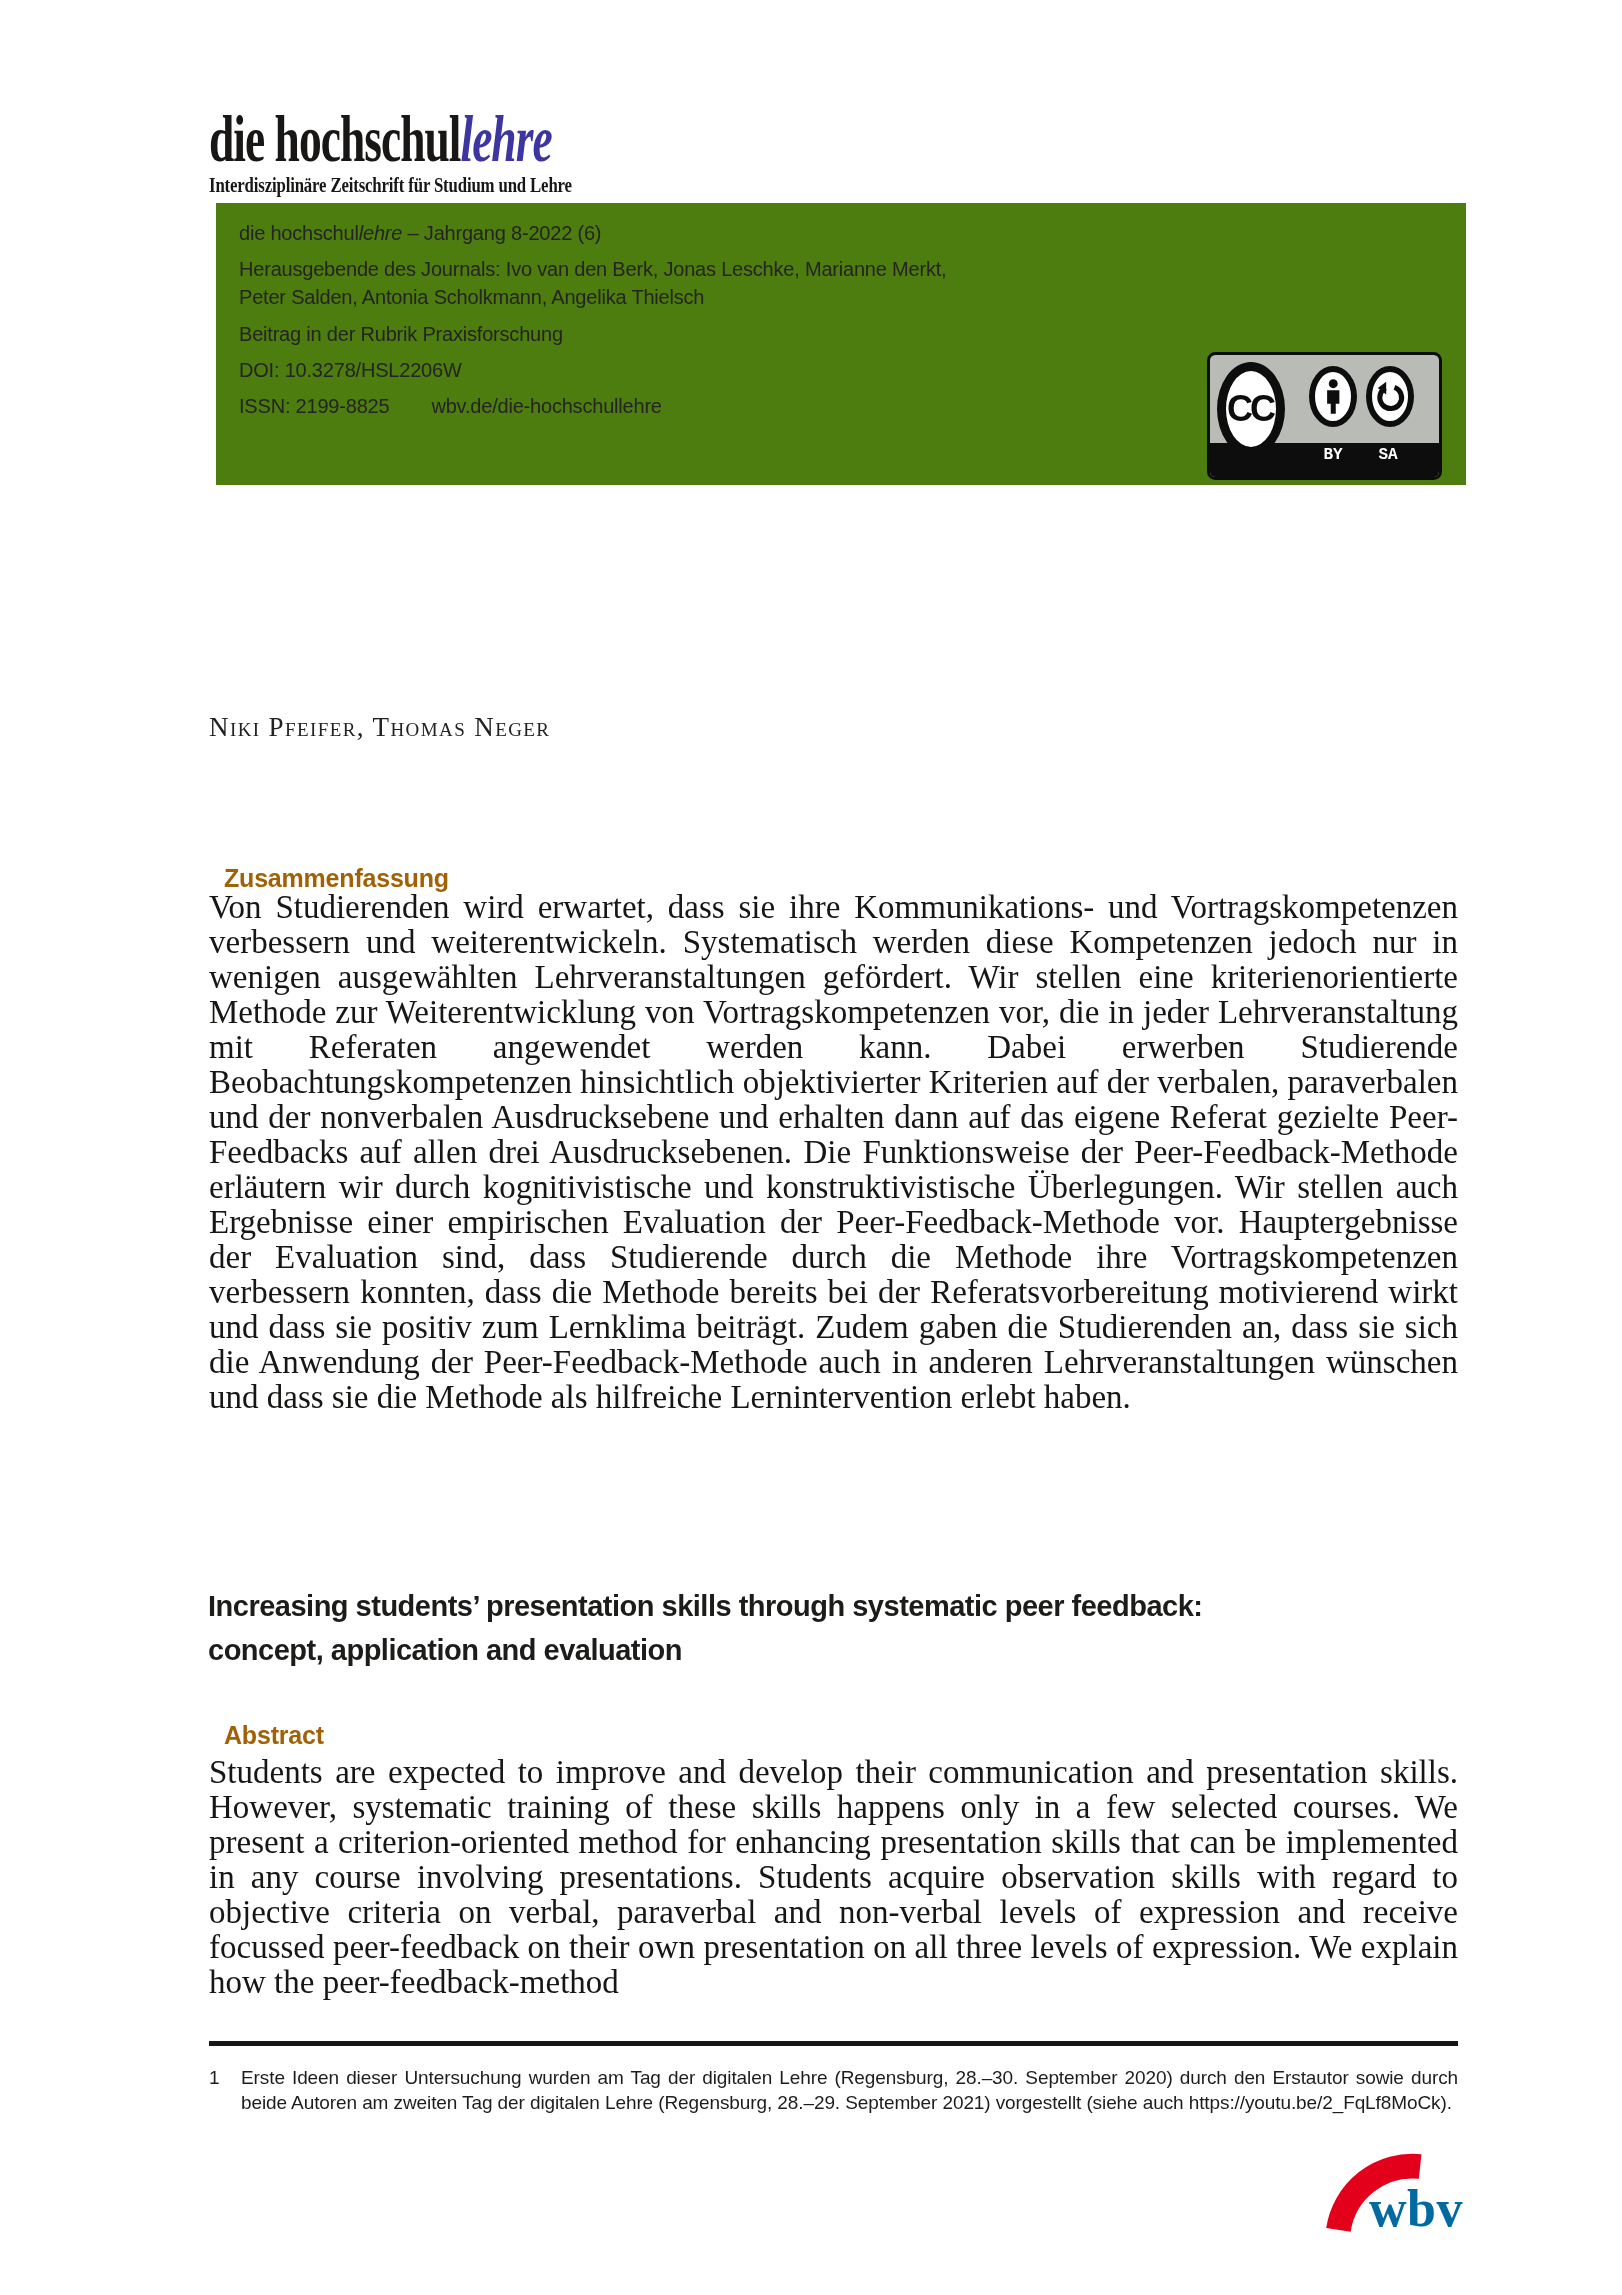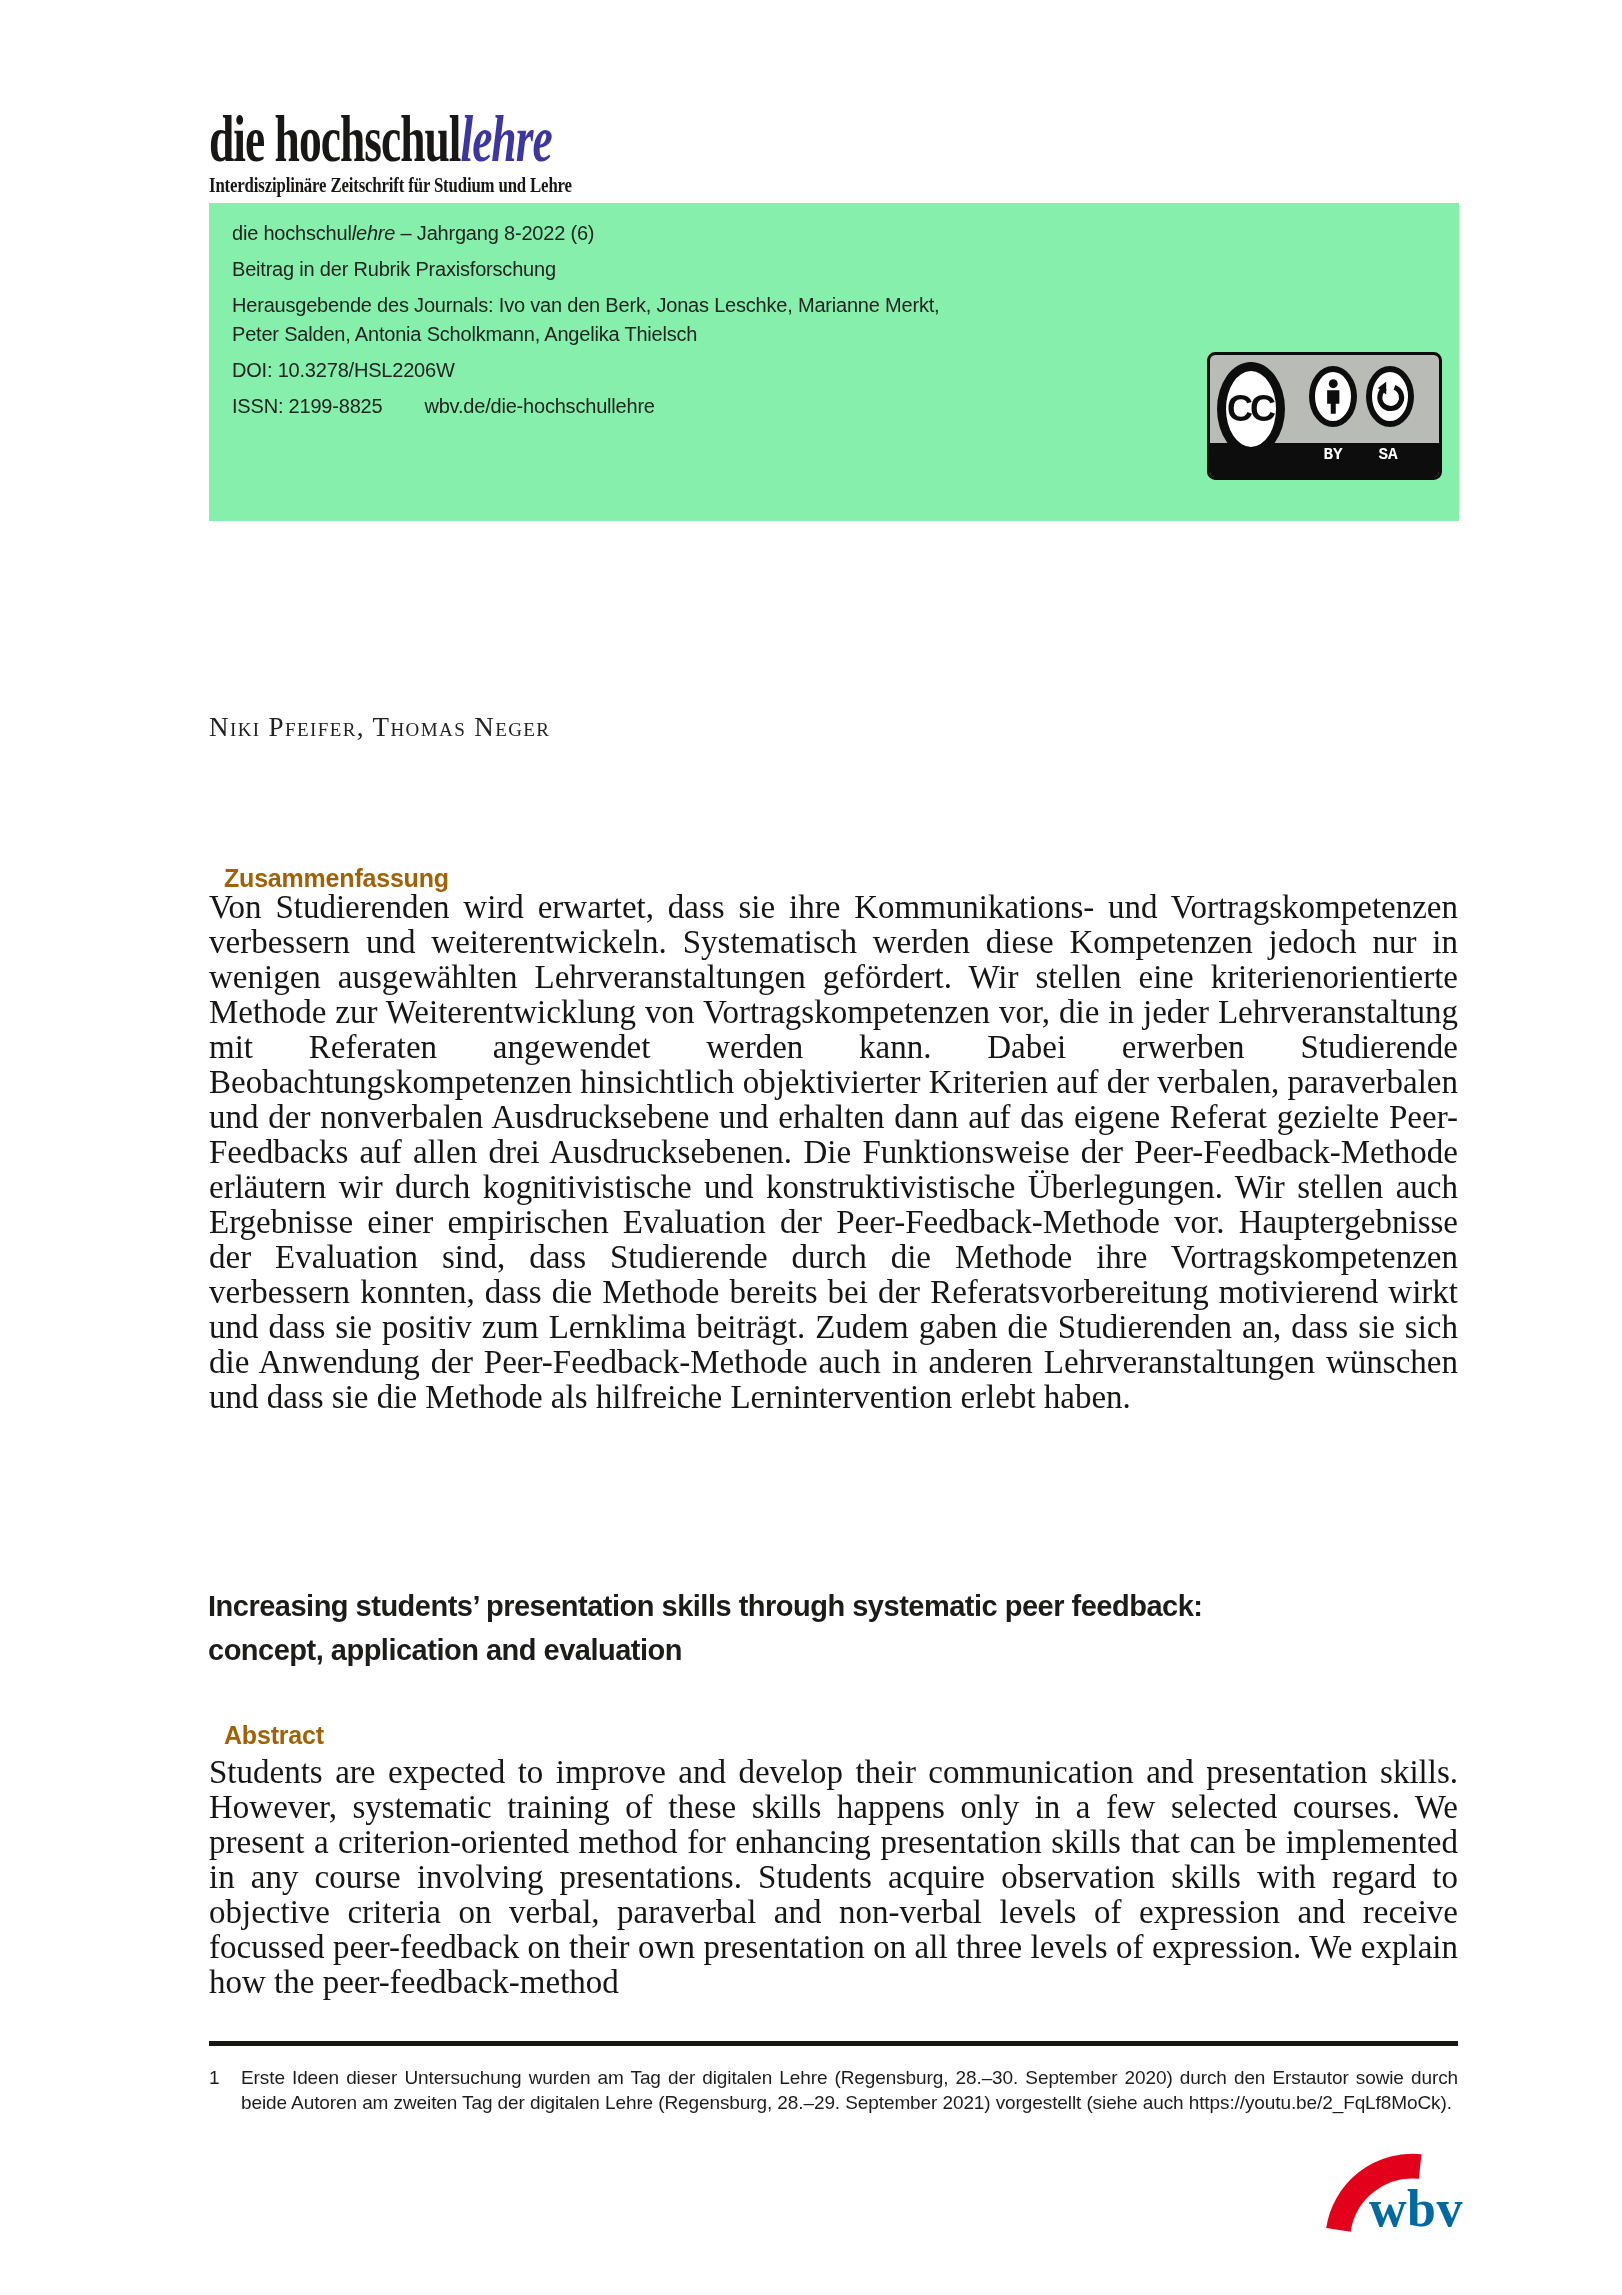--- a/index.html
+++ b/index.html
@@ -23,22 +23,22 @@
   .wordmark .accent{font-style:italic;color:#3d35a0;}
   .logo-subtitle{
     font-family:"Liberation Serif", serif;
     font-weight:bold;font-size:21px;line-height:23px;
     letter-spacing:-0.2px;color:#181716;margin-top:1.8px;
     transform:scaleX(0.80);transform-origin:0 0;
     white-space:nowrap;
   }
   
   .infobox{
-    position:absolute;left:209px;top:203px;width:1250px;height:318px;
-    background:#86efac;box-sizing:border-box;
+    position:absolute;left:216px;top:203px;width:1250px;height:282px;
+    background:#4d7c0f;box-sizing:border-box;
     padding:15.6px 23px 0 23px;
     font-family:"Liberation Sans", sans-serif;
     font-size:20px;line-height:28.5px;color:#242423;
     letter-spacing:-0.2px;
   }
   .infobox .row{margin-bottom:7.8px;white-space:pre-line;}
   .infobox .it{font-style:italic;}
   .issn-row .website{margin-left:42px;}
   
   .cc-badge{
@@ -128,23 +128,23 @@
 
 <div id="page">
 
   <div class="logo">
     <div class="wordmark"><span>die hochschul</span><span class="accent">lehre</span></div>
     <div class="logo-subtitle">Interdisziplinäre Zeitschrift für Studium und Lehre</div>
   </div>
 
   <div class="infobox">
     <div class="row"><span>die hochschul</span><span class="it">lehre</span><span> – Jahrgang 8-2022 (6)</span></div>
-    <div class="row">Beitrag in der Rubrik Praxisforschung</div>
     <div class="row">Herausgebende des Journals: Ivo van den Berk, Jonas Leschke, Marianne Merkt,
 Peter Salden, Antonia Scholkmann, Angelika Thielsch</div>
+    <div class="row">Beitrag in der Rubrik Praxisforschung</div>
     <div class="row">DOI: 10.3278/HSL2206W</div>
     <div class="row issn-row"><span>ISSN: 2199-8825</span><span class="website">wbv.de/die-hochschullehre</span></div>
   </div>
 
   <div class="cc-badge">
     <div class="cc-strip"></div>
     <div class="cc-ellipse cc-main">
       <span class="cc-txt">CC</span>
     </div>
     <div class="cc-ellipse cc-small cc-person">

